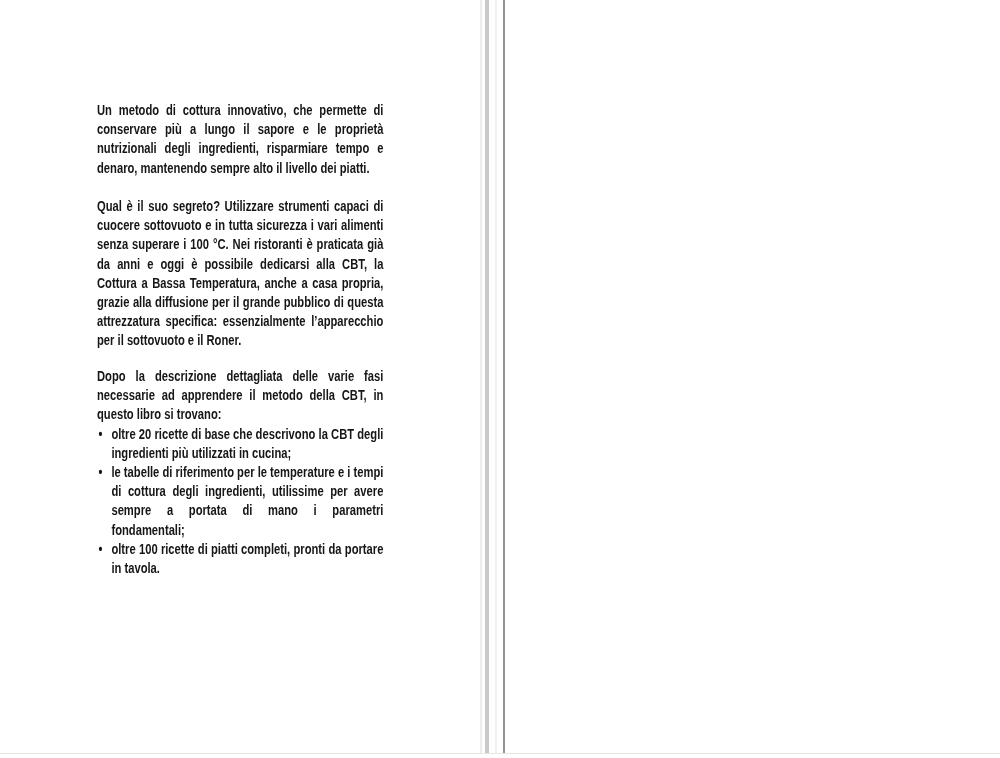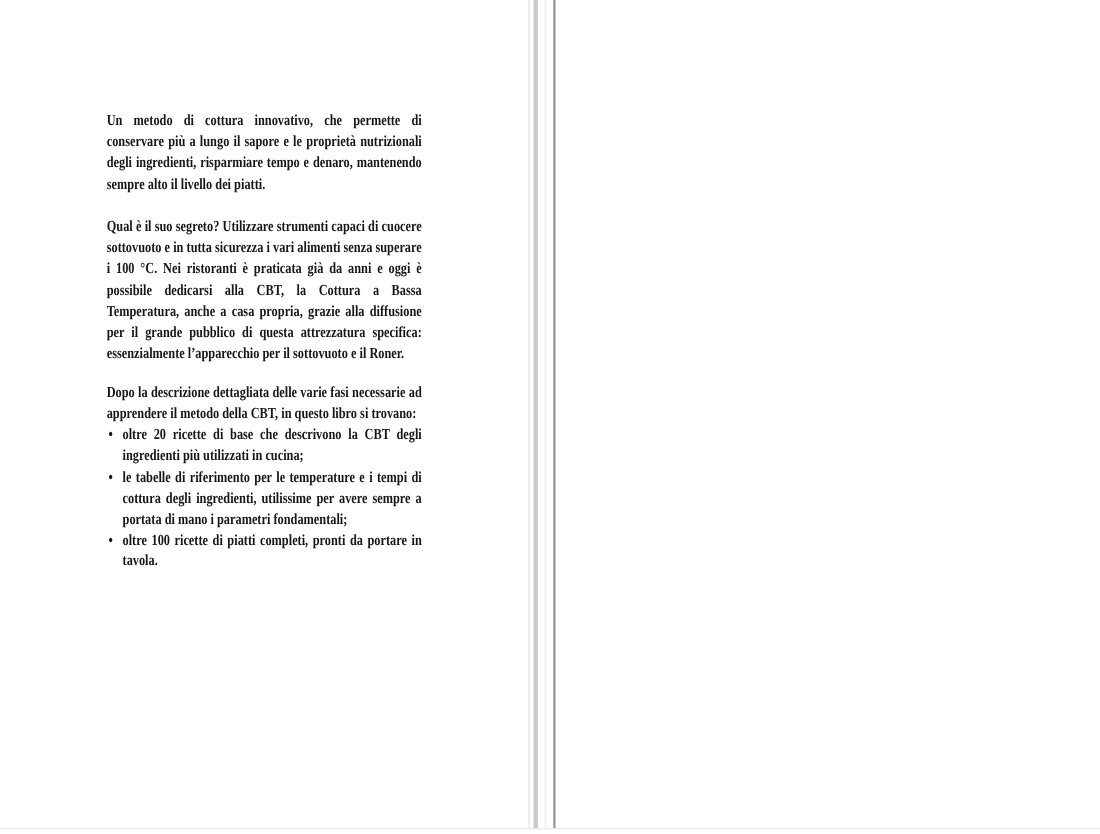--- a/index.html
+++ b/index.html
@@ -10,21 +10,21 @@
   }
   .spread {
     position: relative;
     width: 1000px; height: 758px;
     background: #ffffff;
     overflow: hidden;
   }
   .page {
     position: absolute; top: 0; height: 753px;
   }
-  .page.left  { left: 0;   width: 480px; font-family: Liberation Serif, serif; }
+  .page.left  { left: 0;   width: 480px; }
   .page.right { left: 506px; width: 494px; }
 
   
   .gutter-line { position: absolute; top: 0; height: 753px; }
   .g1 { left: 480px; width: 2px; background: #ededed; }
   .g2 { left: 485px; width: 4px; background: #c9c9c9; }
   .g3 { left: 495px; width: 2px; background: #f0f0f0; }
   .g4 { left: 503px; width: 2px; background: #949494; }
   .bottom-edge {
     position: absolute; left: 0; top: 753px;

